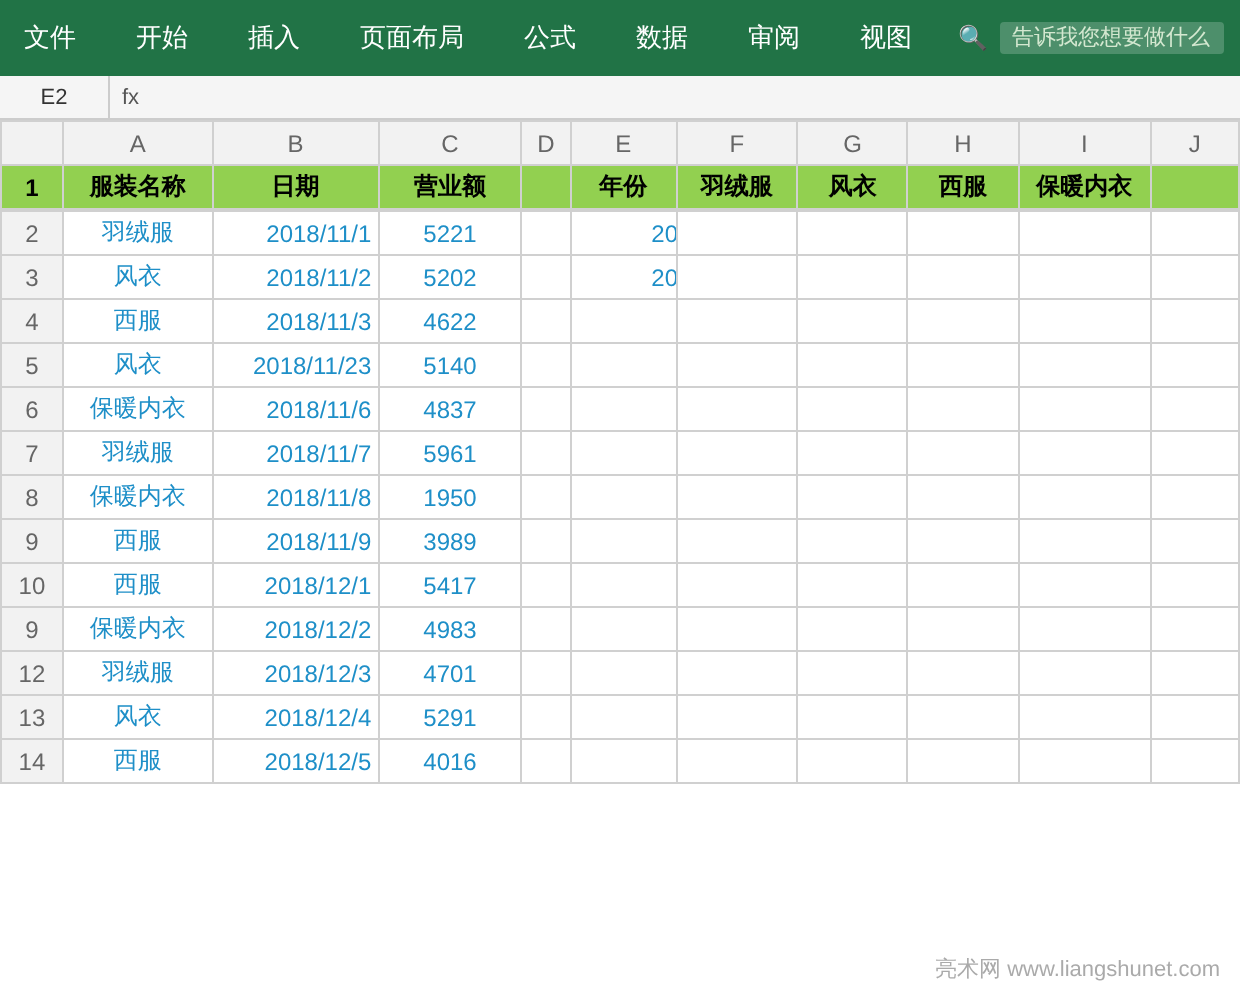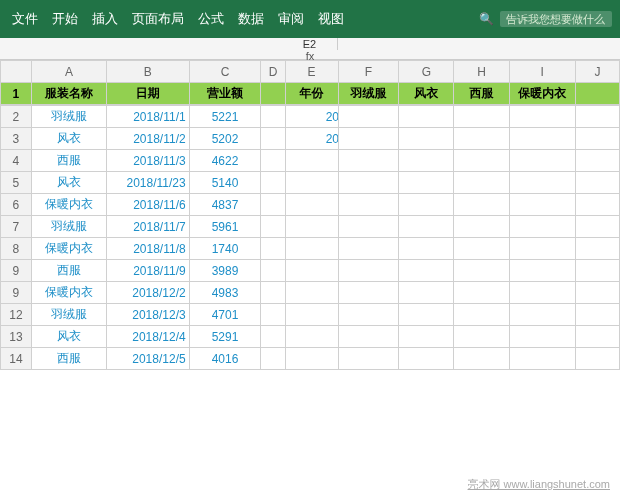--- a/index.html
+++ b/index.html
@@ -9,21 +9,21 @@
     .title-bar {
       height: 38px;
       background: #217346;
       display: flex;
       align-items: center;
       padding: 0 8px;
       color: white;
     }
     .title-bar-left {
       display: flex;
-      gap: 6px;
+      gap: 22px;
       font-size: 13px;
     }
     .title-menu-item {
       color: white;
       cursor: pointer;
       padding: 2px 4px;
     }
     .title-bar-right {
       margin-left: auto;
       display: flex;
@@ -51,21 +51,20 @@
     .search-box input::placeholder { color: #d4e8d0; }
 
     
     .formula-bar {
       height: 22px;
       background: #f5f5f5;
       border-bottom: 1px solid #ccc;
       display: flex;
       align-items: center;
       font-size: 11px;
-      flex-direction: column;
     }
     .name-box {
       width: 55px;
       text-align: center;
       border-right: 1px solid #ccc;
       height: 100%;
       display: flex;
       align-items: center;
       justify-content: center;
       color: #333;
@@ -148,21 +147,20 @@
       padding-left: 40px;
     }
     
     .watermark {
       position: fixed;
       bottom: 8px;
       right: 10px;
       color: #aaa;
       font-size: 11px;
       pointer-events: none;
-      text-decoration: underline;
     }
     
     .col-row { width: 28px; }
     .col-A { width: 68px; }
     .col-B { width: 75px; }
     .col-C { width: 65px; }
     .col-D { width: 22px; }
     .col-E { width: 48px; }
     .col-F { width: 55px; }
     .col-G { width: 50px; }
@@ -336,21 +334,21 @@
             <td class=""></td>
             <td class=""></td>
             <td class=""></td>
             <td class=""></td>
             <td class=""></td>
           </tr>
           <tr>
             <td class="row-header">8</td>
             <td class="cell-clothing">保暖内衣</td>
             <td class="cell-date">2018/11/8</td>
-            <td class="cell-amount">1740</td>
+            <td class="cell-amount">1950</td>
             <td class=""></td>
             <td class="cell-year"></td>
             <td class=""></td>
             <td class=""></td>
             <td class=""></td>
             <td class=""></td>
             <td class=""></td>
           </tr>
           <tr>
             <td class="row-header">9</td>
@@ -359,20 +357,33 @@
             <td class="cell-amount">3989</td>
             <td class=""></td>
             <td class="cell-year"></td>
             <td class=""></td>
             <td class=""></td>
             <td class=""></td>
             <td class=""></td>
             <td class=""></td>
           </tr>
           <tr>
+            <td class="row-header">10</td>
+            <td class="cell-clothing">西服</td>
+            <td class="cell-date">2018/12/1</td>
+            <td class="cell-amount">5417</td>
+            <td class=""></td>
+            <td class="cell-year"></td>
+            <td class=""></td>
+            <td class=""></td>
+            <td class=""></td>
+            <td class=""></td>
+            <td class=""></td>
+          </tr>
+          <tr>
             <td class="row-header">9</td>
             <td class="cell-clothing">保暖内衣</td>
             <td class="cell-date">2018/12/2</td>
             <td class="cell-amount">4983</td>
             <td class=""></td>
             <td class="cell-year"></td>
             <td class=""></td>
             <td class=""></td>
             <td class=""></td>
             <td class=""></td>

